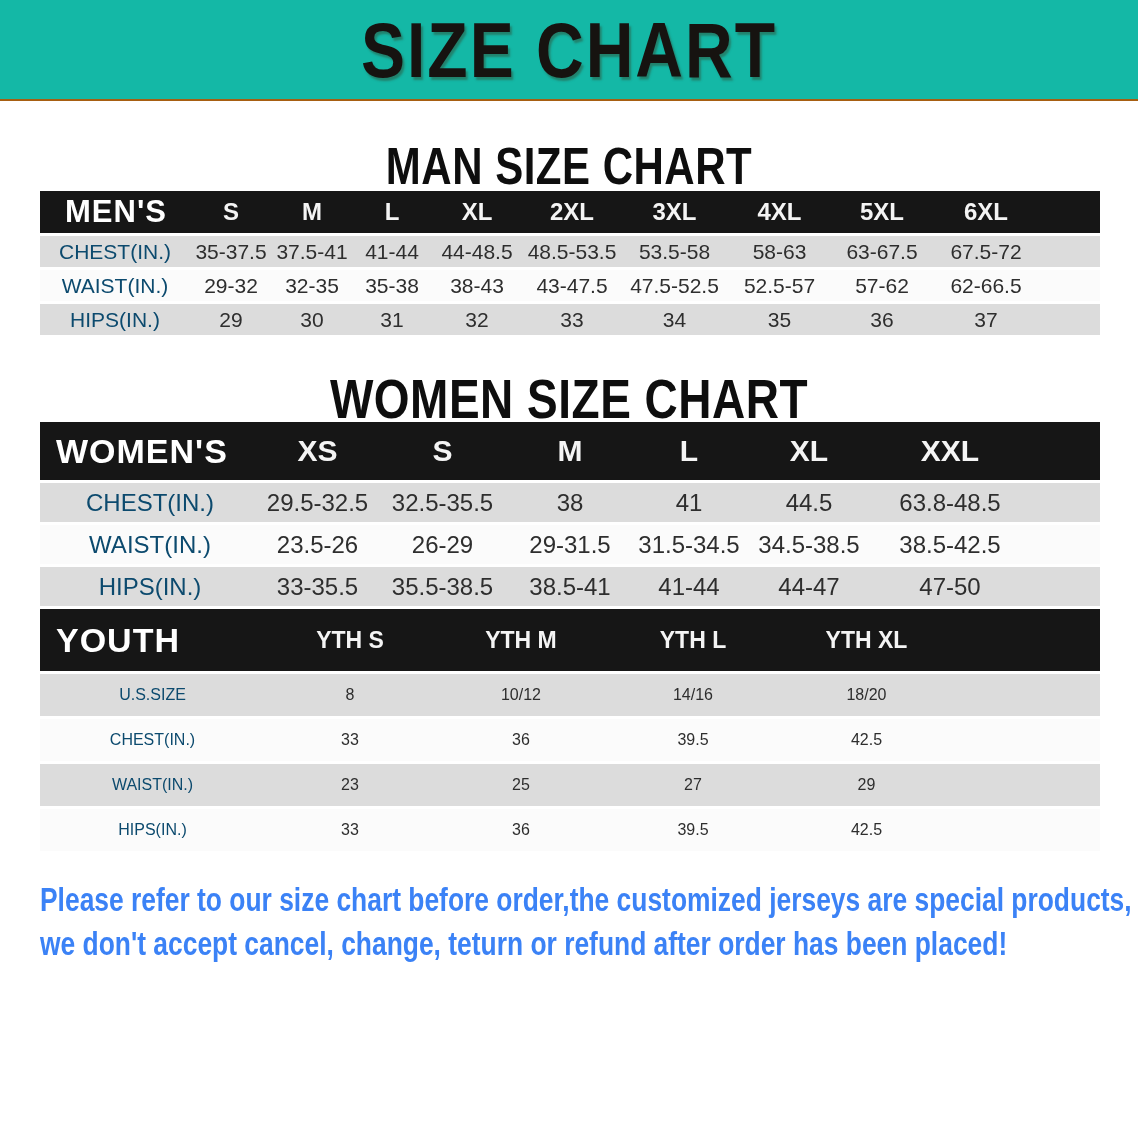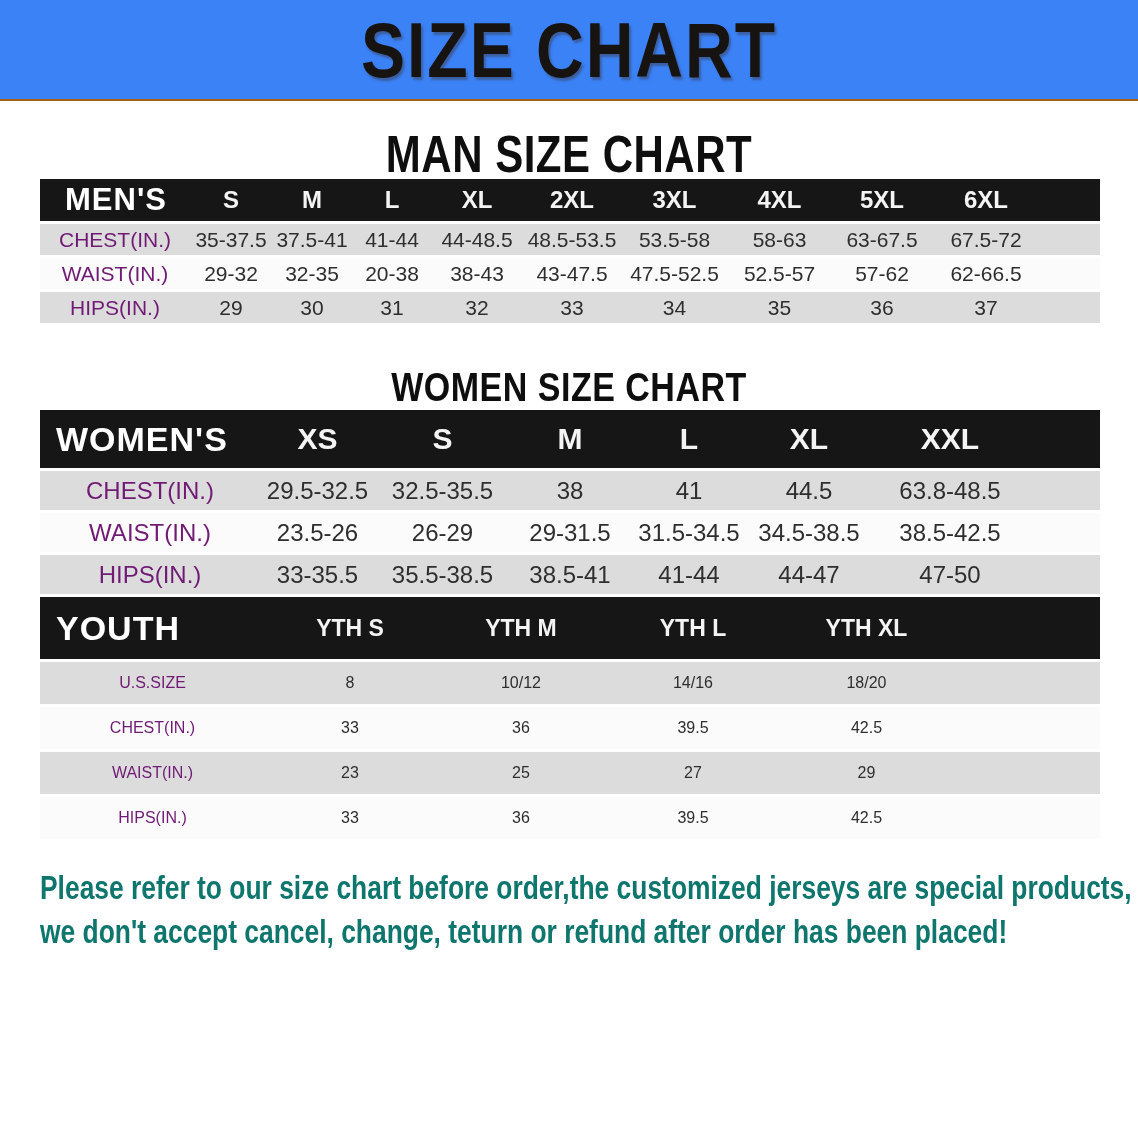--- a/index.html
+++ b/index.html
@@ -5,67 +5,67 @@
   html,body { margin:0; padding:0; }
   body {
     width:1138px; height:1132px; background:#ffffff;
     font-family:"Liberation Sans", sans-serif;
     overflow:hidden;
   }
   .page { width:1138px; height:1132px; position:relative; }
 
   
   .banner {
-    height:99px; background:#3b82f6;
+    height:99px; background:#14b8a6;
     border-bottom:2px solid #a75f12;
     display:flex; align-items:center; justify-content:center;
   }
   .banner-title {
     display:inline-block;
     font-size:66px; font-weight:bold; color:#161310;
     letter-spacing:2px; transform:scaleY(1.18);
     text-shadow:2px 2px 2px rgba(60,30,0,0.35);
     white-space:nowrap;
   }
 
   
   .section-title { margin:0; text-align:center; color:#0e0e0e; font-weight:bold; }
   .section-title .stretch { display:inline-block; transform:scaleY(1.22); white-space:nowrap; letter-spacing:0.5px; }
-  .title-man   { margin-top:30px; font-size:42px; line-height:48px; }
-  .title-women { margin-top:36px; font-size:34px; line-height:48px; }
+  .title-man   { margin-top:42px; font-size:42px; line-height:48px; }
+  .title-women { margin-top:36px; font-size:46px; line-height:48px; }
   .title-youth { margin-top:57px; font-size:45px; line-height:46px; }
 
   
   table.size-table {
     border-collapse:collapse; table-layout:fixed;
     margin-left:40px; width:1060px;
   }
   .size-table th, .size-table td { padding:0; text-align:center; vertical-align:middle; overflow:hidden; white-space:nowrap; }
   .size-table thead tr { background:#161616; }
   .size-table thead th { color:#f4f4f4; font-weight:bold; border-bottom:3px solid #ffffff; }
   .size-table th.corner { text-align:left; padding-left:16px; color:#ffffff; letter-spacing:1px; }
   .size-table tr.gray  { background:#DCDCDC; }
   .size-table tr.white { background:#FBFBFB; }
   .size-table tbody td { color:#2e2e2e; border-bottom:3px solid #ffffff; }
-  .size-table tbody td.rowlabel { color:#701a75; }
+  .size-table tbody td.rowlabel { color:#0c4a6e; }
 
   .men-table thead th { height:42px; font-size:24px; }
   .men-table th.corner { font-size:31px;padding-left:25px; }
   .men-table tbody td { height:31px; font-size:21px; }
 
   .women-table thead th { height:58px; font-size:30px; }
   .women-table th.corner { font-size:34px; }
   .women-table tbody td { height:39px; font-size:24px; }
 
   .youth-table thead th { height:62px; font-size:23px; }
   .youth-table th.corner { font-size:34px; }
   .youth-table tbody td { height:42px; font-size:16px; }
 
   
-  .footer-note { margin:24px 0 0 40px; font-size:33px; line-height:44px; color:#0f766e; font-weight:bold; }
+  .footer-note { margin:24px 0 0 40px; font-size:33px; line-height:44px; color:#3b82f6; font-weight:bold; }
   .footer-note .squeeze {
     display:block; transform:scaleX(0.80); transform-origin:0 50%;
     white-space:nowrap;
   }
 </style>
 </head>
 <body>
 
 <div class="page">
 
@@ -117,21 +117,21 @@
         <td>53.5-58</td>
         <td>58-63</td>
         <td>63-67.5</td>
         <td>67.5-72</td>
         <td></td>
       </tr>
       <tr class="white">
         <td class="rowlabel">WAIST(IN.)</td>
         <td>29-32</td>
         <td>32-35</td>
-        <td>20-38</td>
+        <td>35-38</td>
         <td>38-43</td>
         <td>43-47.5</td>
         <td>47.5-52.5</td>
         <td>52.5-57</td>
         <td>57-62</td>
         <td>62-66.5</td>
         <td></td>
       </tr>
       <tr class="gray">
         <td class="rowlabel">HIPS(IN.)</td>

